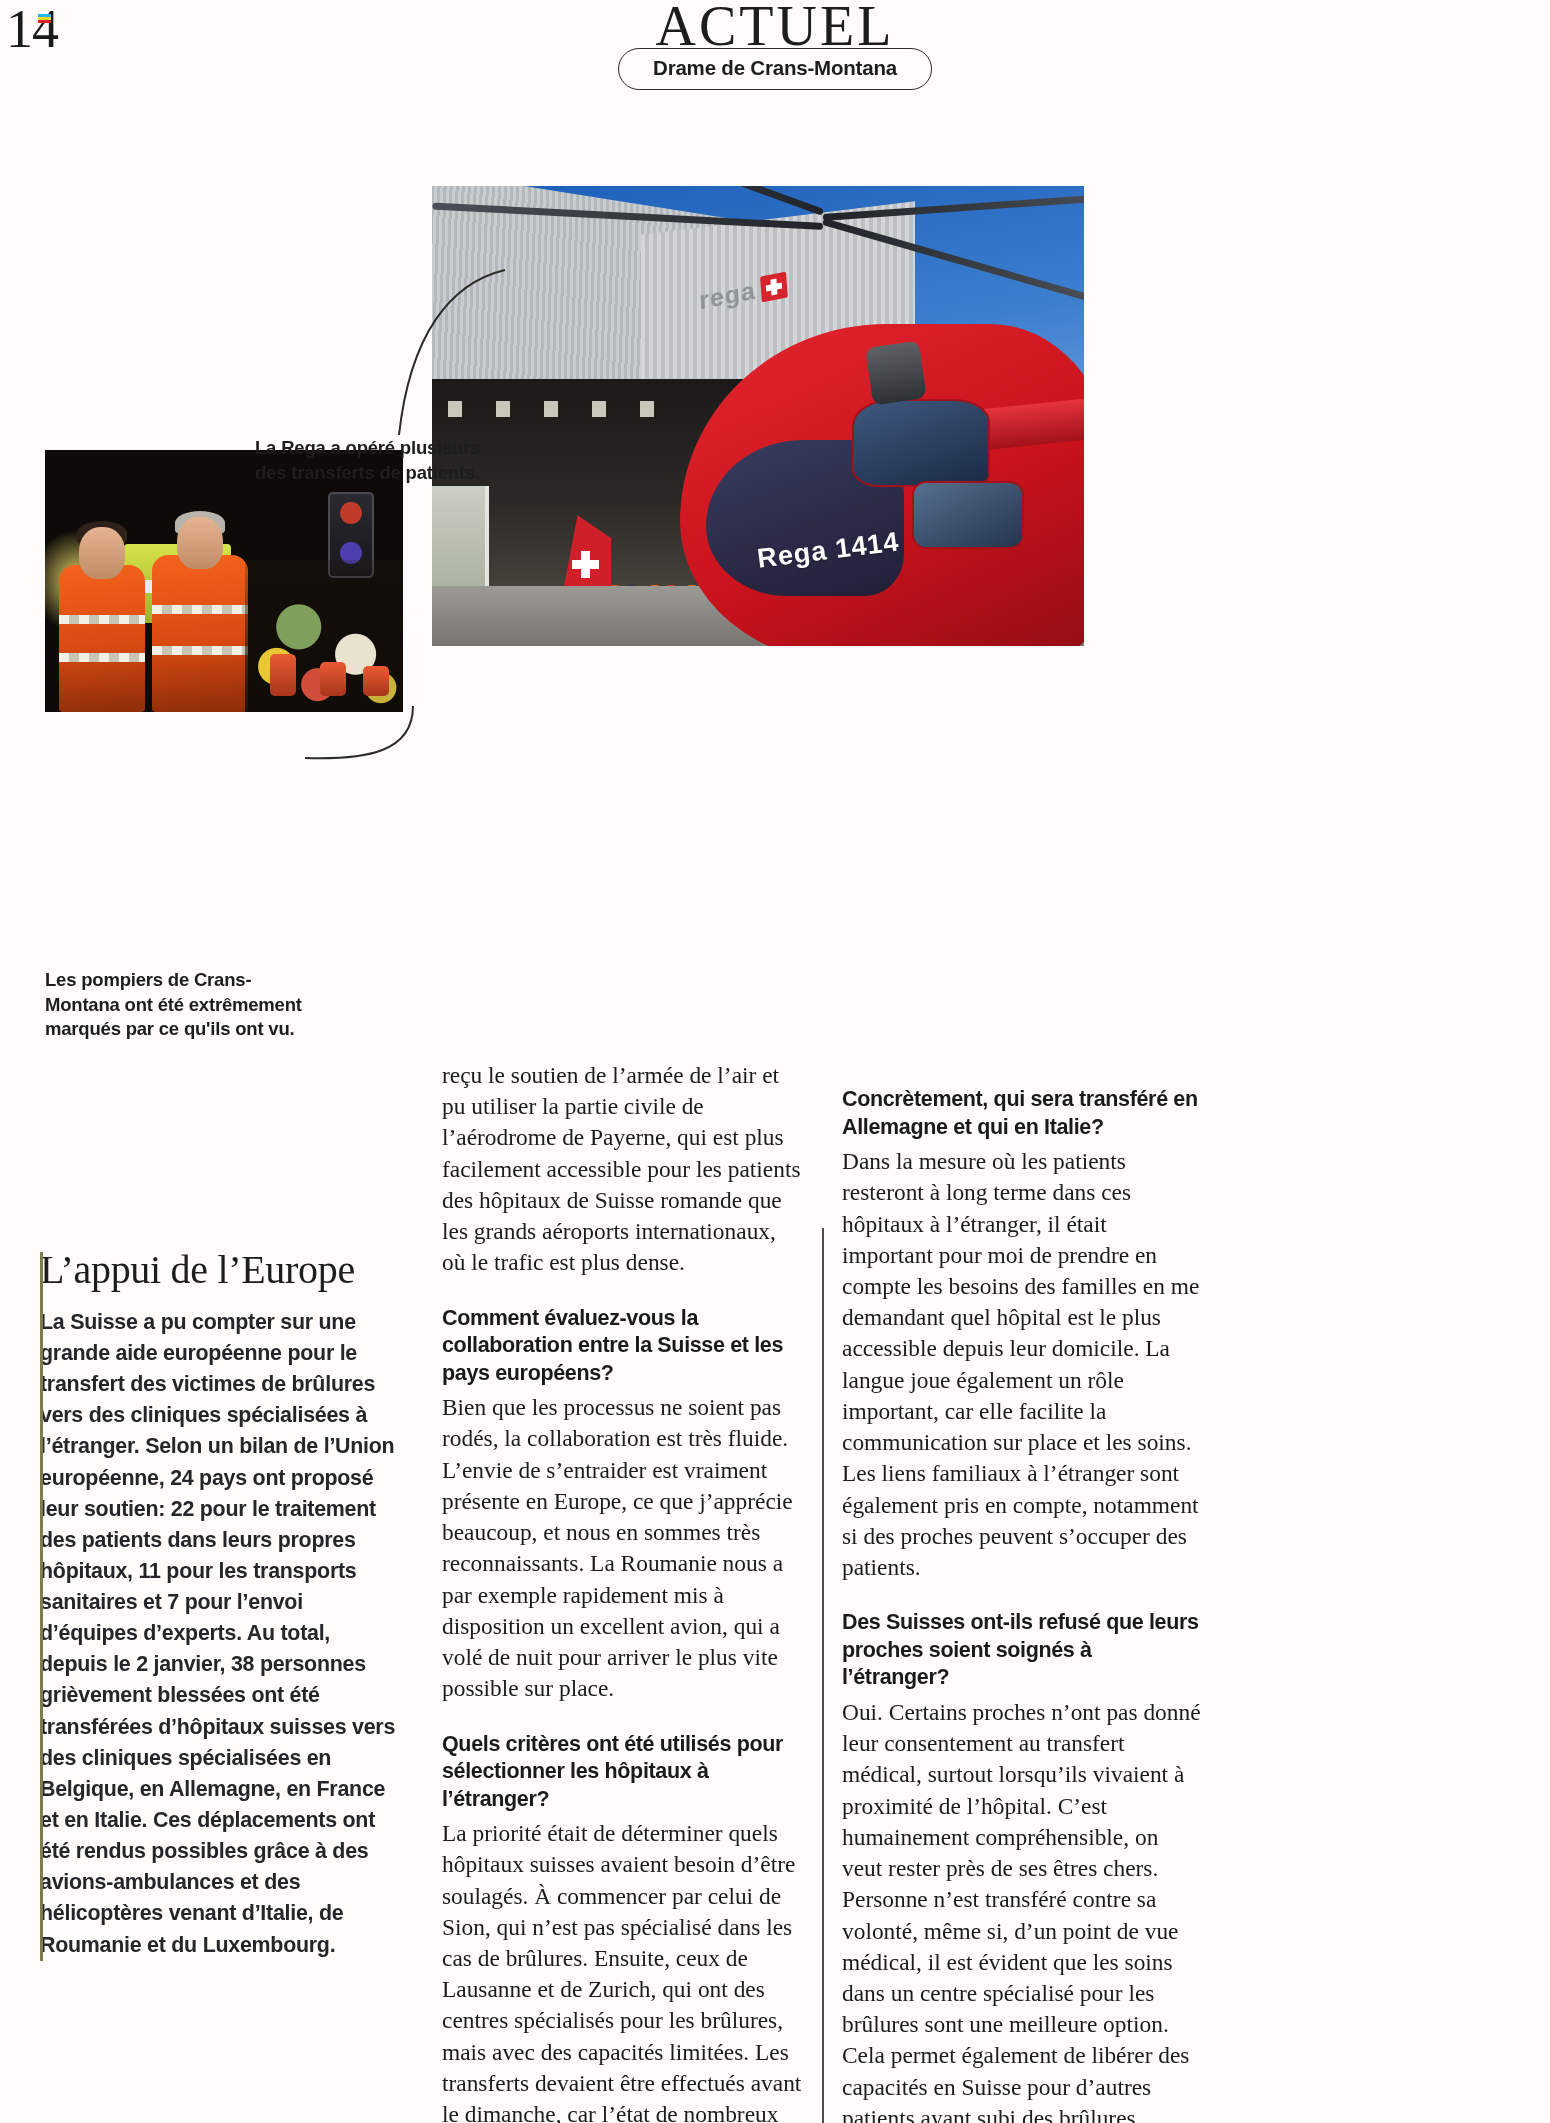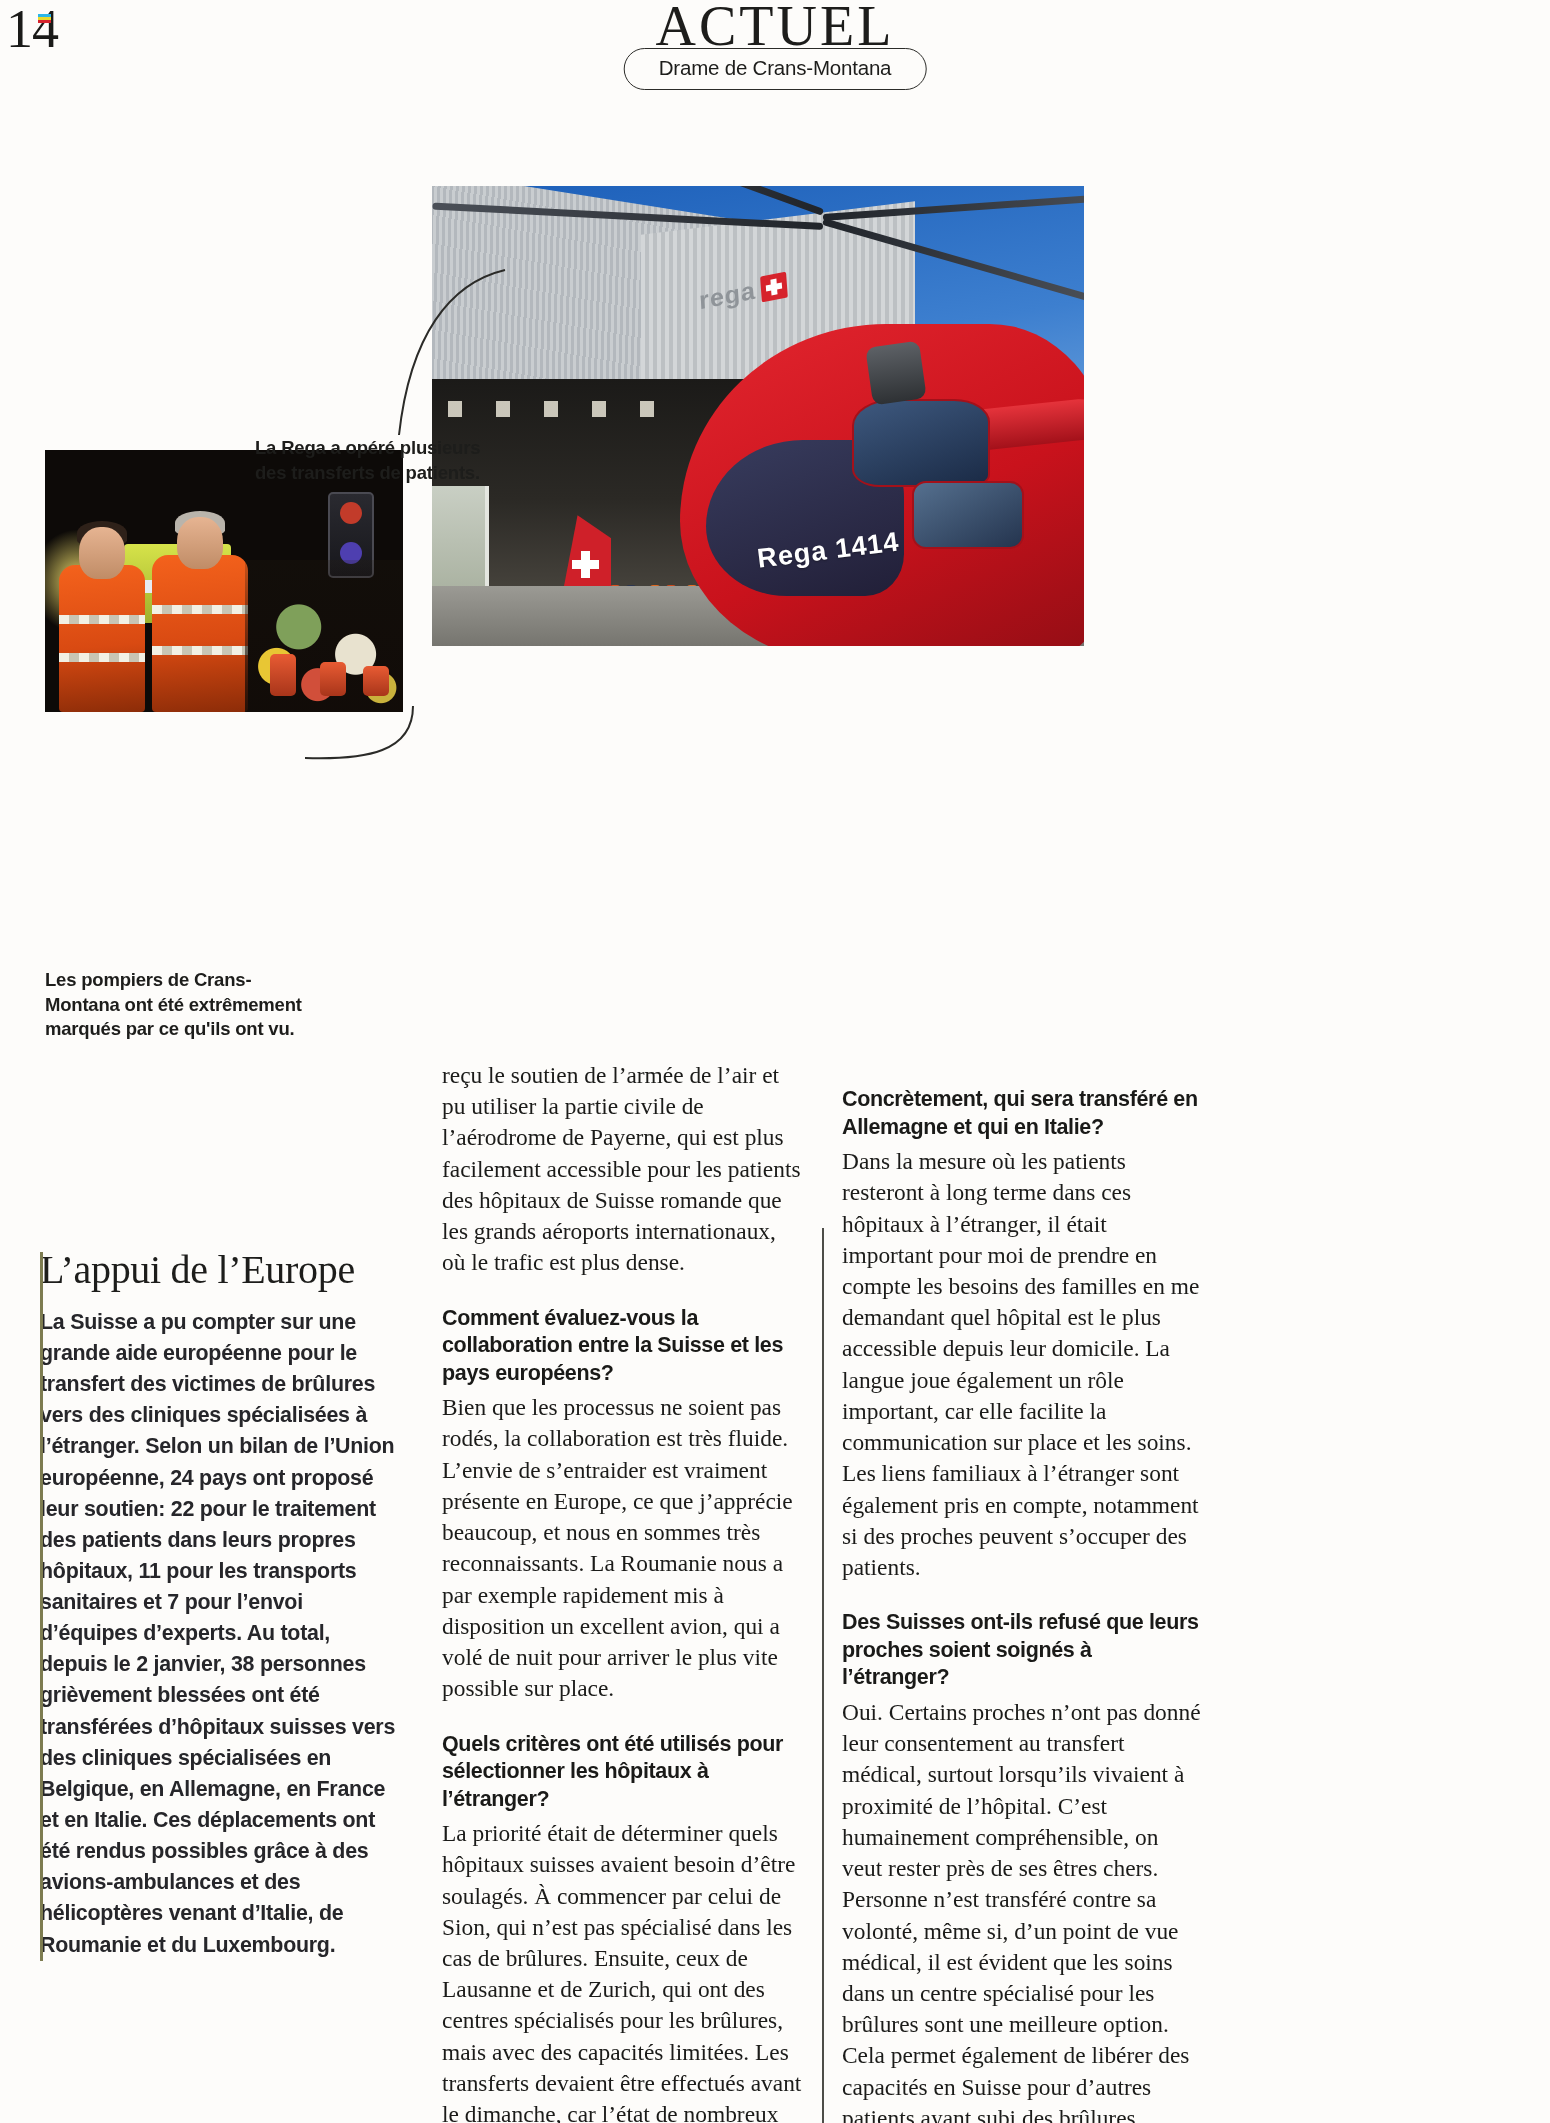--- a/index.html
+++ b/index.html
@@ -42,21 +42,21 @@
     font-weight: 400;
   }
   .topic-badge {
     position: absolute;
     left: 50%; top: 48px;
     transform: translateX(-50%);
     border: 1.6px solid #2b2b28;
     border-radius: 999px;
     padding: 7px 34px 9px;
     font-family: "Liberation Sans", sans-serif;
-    font-weight: normal;
+    font-weight: bold;
     font-size: 20.5px;
     letter-spacing: -0.2px;
     color: #1d1d1b;
     background: #fdfcfa;
     white-space: nowrap;
   }
 
   
   .photo { position: absolute; overflow: hidden; }
 

